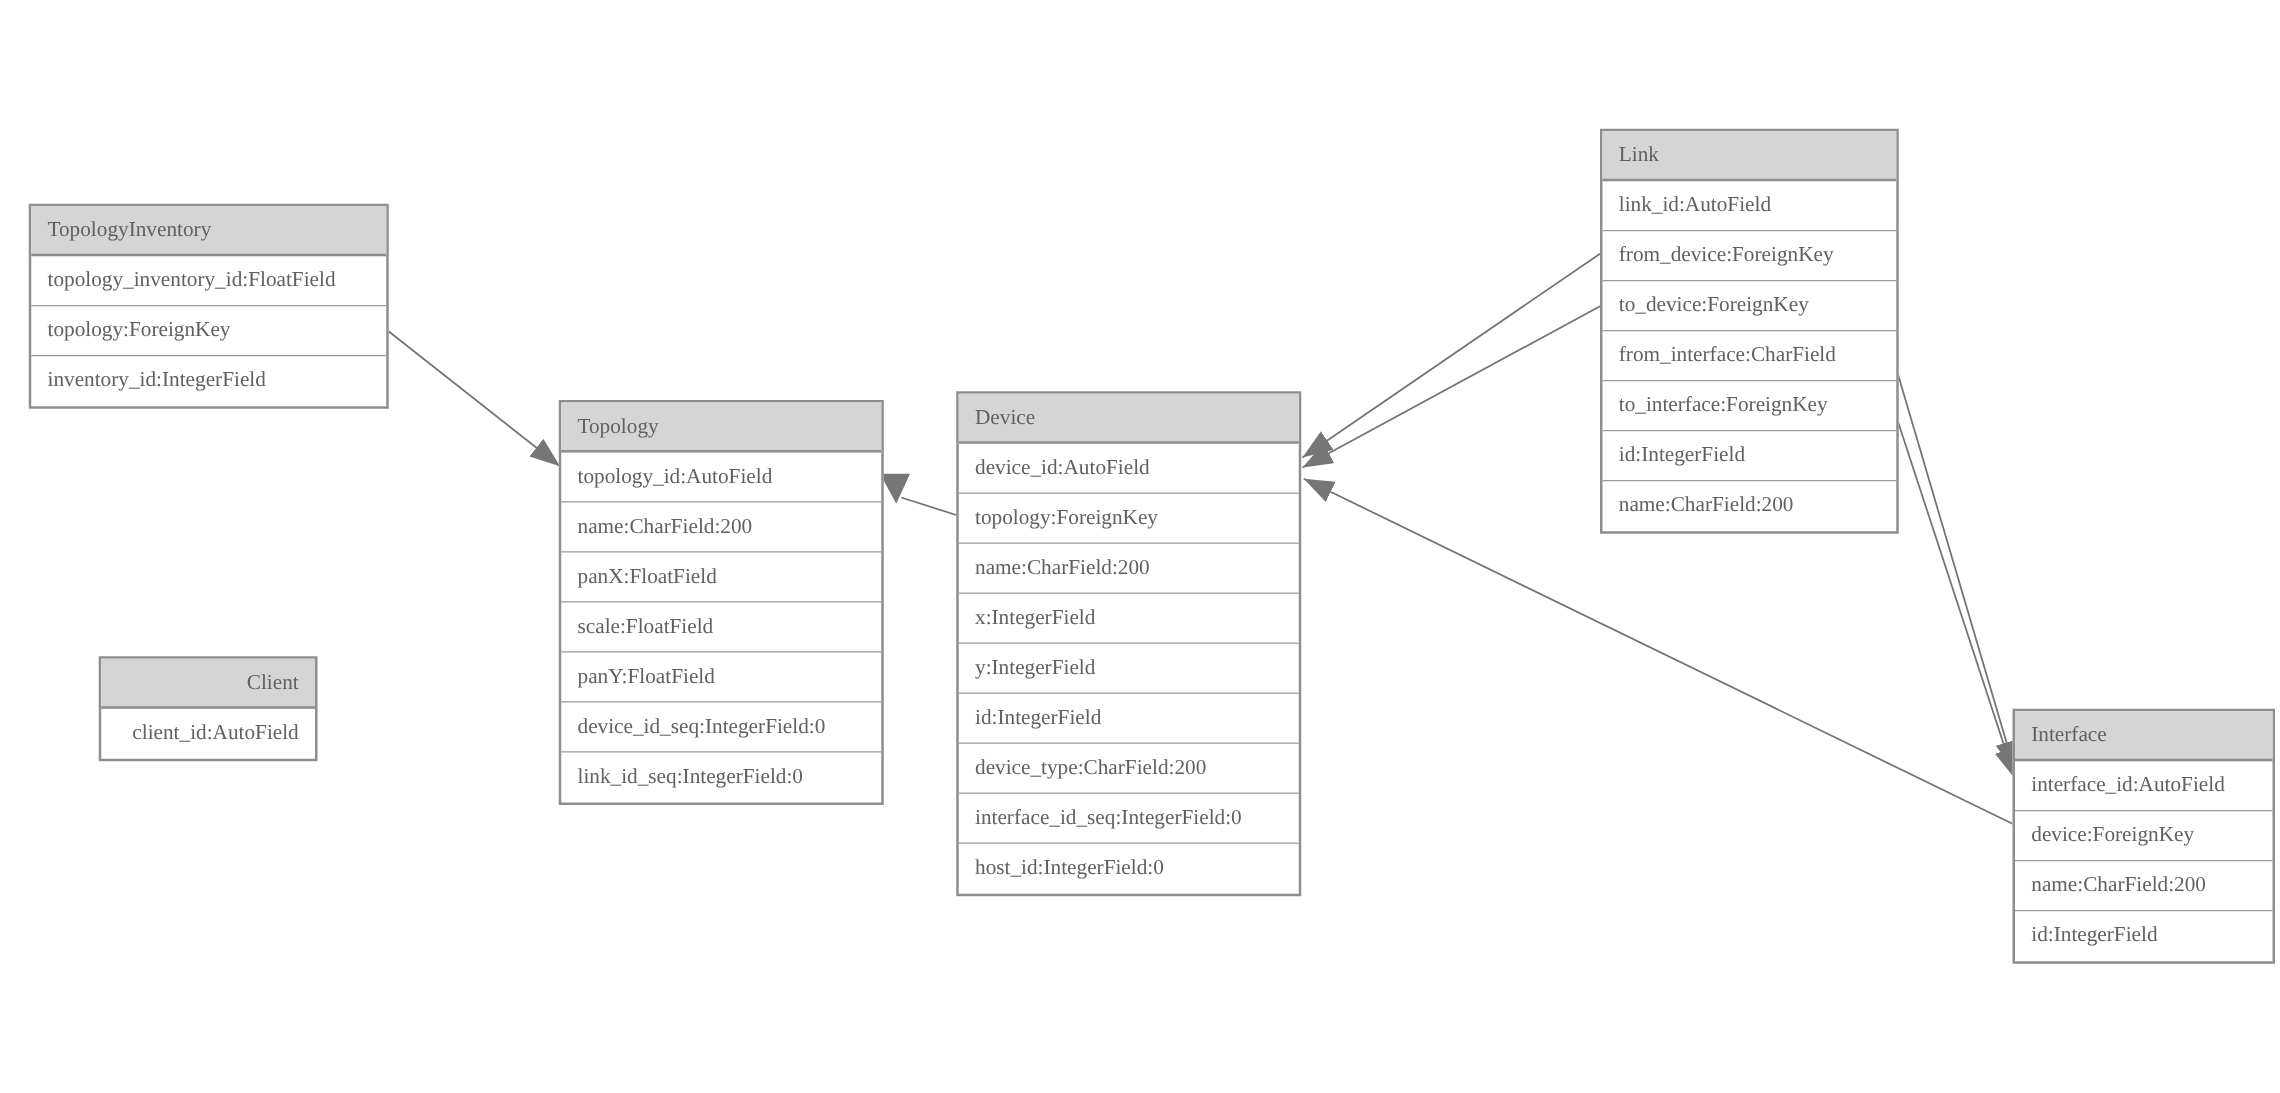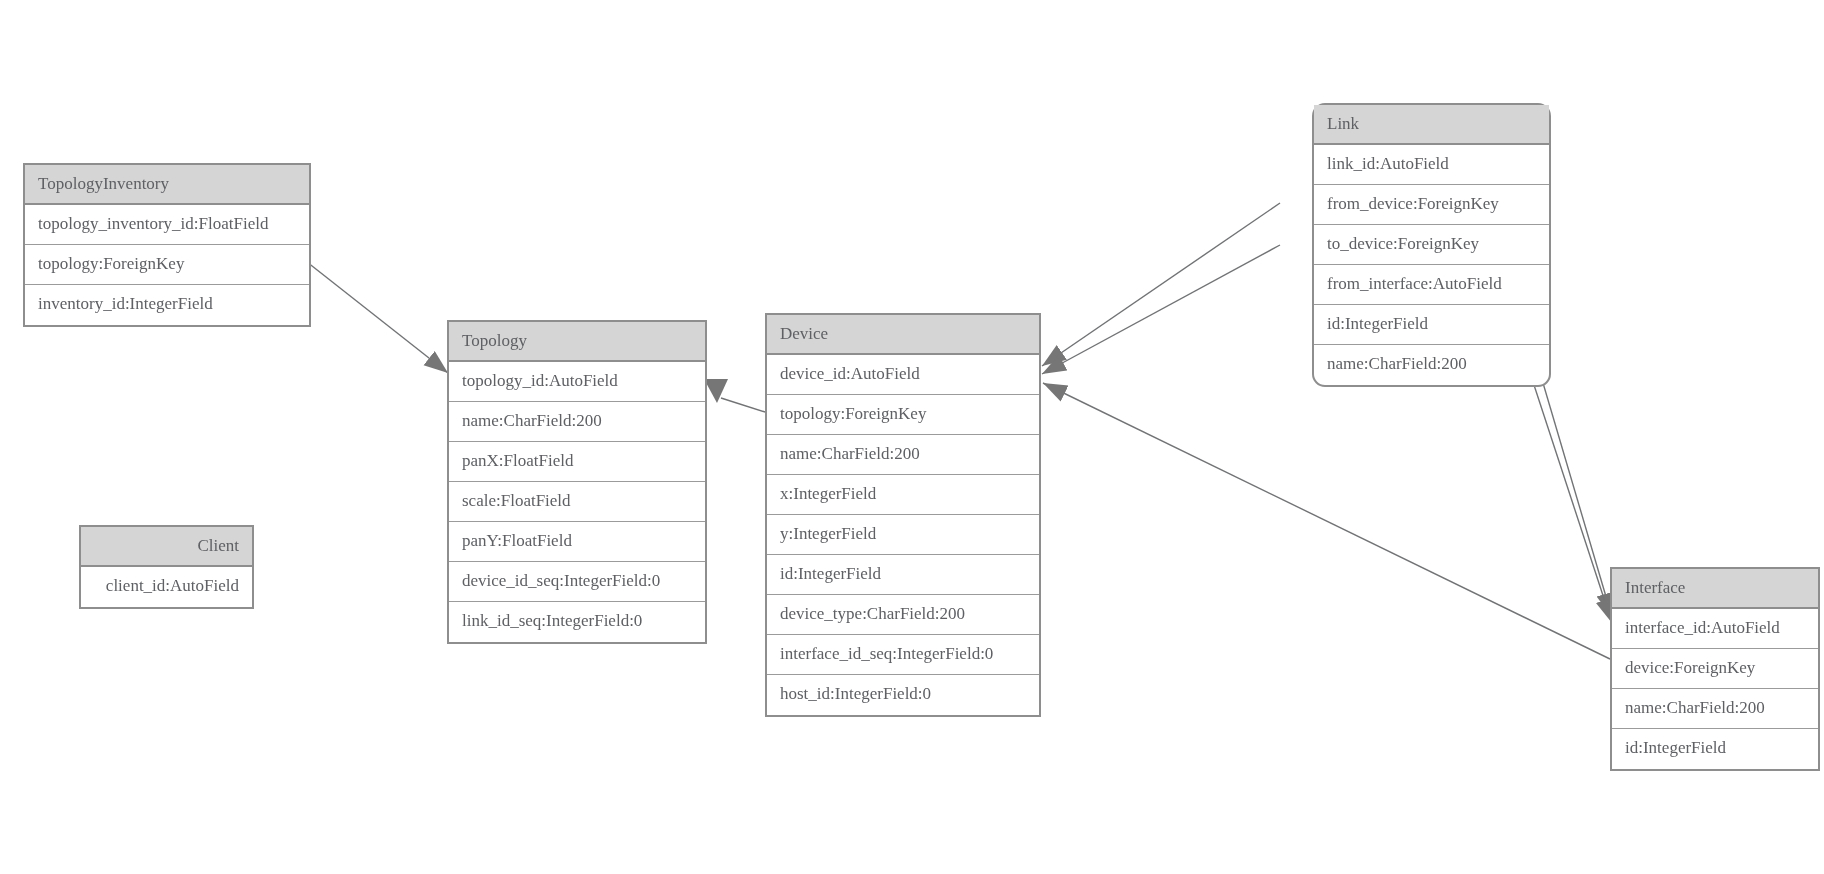--- a/index.html
+++ b/index.html
@@ -64,21 +64,21 @@
     white-space: nowrap;
     overflow: hidden;
   }
   .tbody .row:last-child { border-bottom: none; }
 
   
   .t0 { left: 23px;   top: 163px; width: 284px; }
   .t1 { left: 447px;  top: 320px; width: 256px; }
   .t2 { left: 79px;   top: 525px; width: 171px; text-align: right; }
   .t3 { left: 765px;  top: 313px; width: 272px; }
-  .t4 { left: 1312px; top: 103px; width: 235px; border-radius: 13px; }
+  .t4 { left: 1280px; top: 103px; width: 235px; }
   .t5 { left: 1610px; top: 567px; width: 206px; }
 </style>
 </head>
 <body>
 
 <div class="canvas">
 
   <svg class="connectors" viewBox="0 0 1824 874" xmlns="http://www.w3.org/2000/svg">
     <defs>
       <marker id="arrow" markerUnits="userSpaceOnUse" markerWidth="26" markerHeight="20" refX="24" refY="9" orient="auto">
@@ -148,21 +148,22 @@
   </div>
 
   <div class="table t4">
     <div class="thead">
       <span>Link</span>
     </div>
     <div class="tbody">
         <div class="row">link_id:AutoField</div>
         <div class="row">from_device:ForeignKey</div>
         <div class="row">to_device:ForeignKey</div>
-        <div class="row">from_interface:AutoField</div>
+        <div class="row">from_interface:CharField</div>
+        <div class="row">to_interface:ForeignKey</div>
         <div class="row">id:IntegerField</div>
         <div class="row">name:CharField:200</div>
       </div>
   </div>
 
   <div class="table t5">
     <div class="thead">
       <span>Interface</span>
     </div>
     <div class="tbody">

